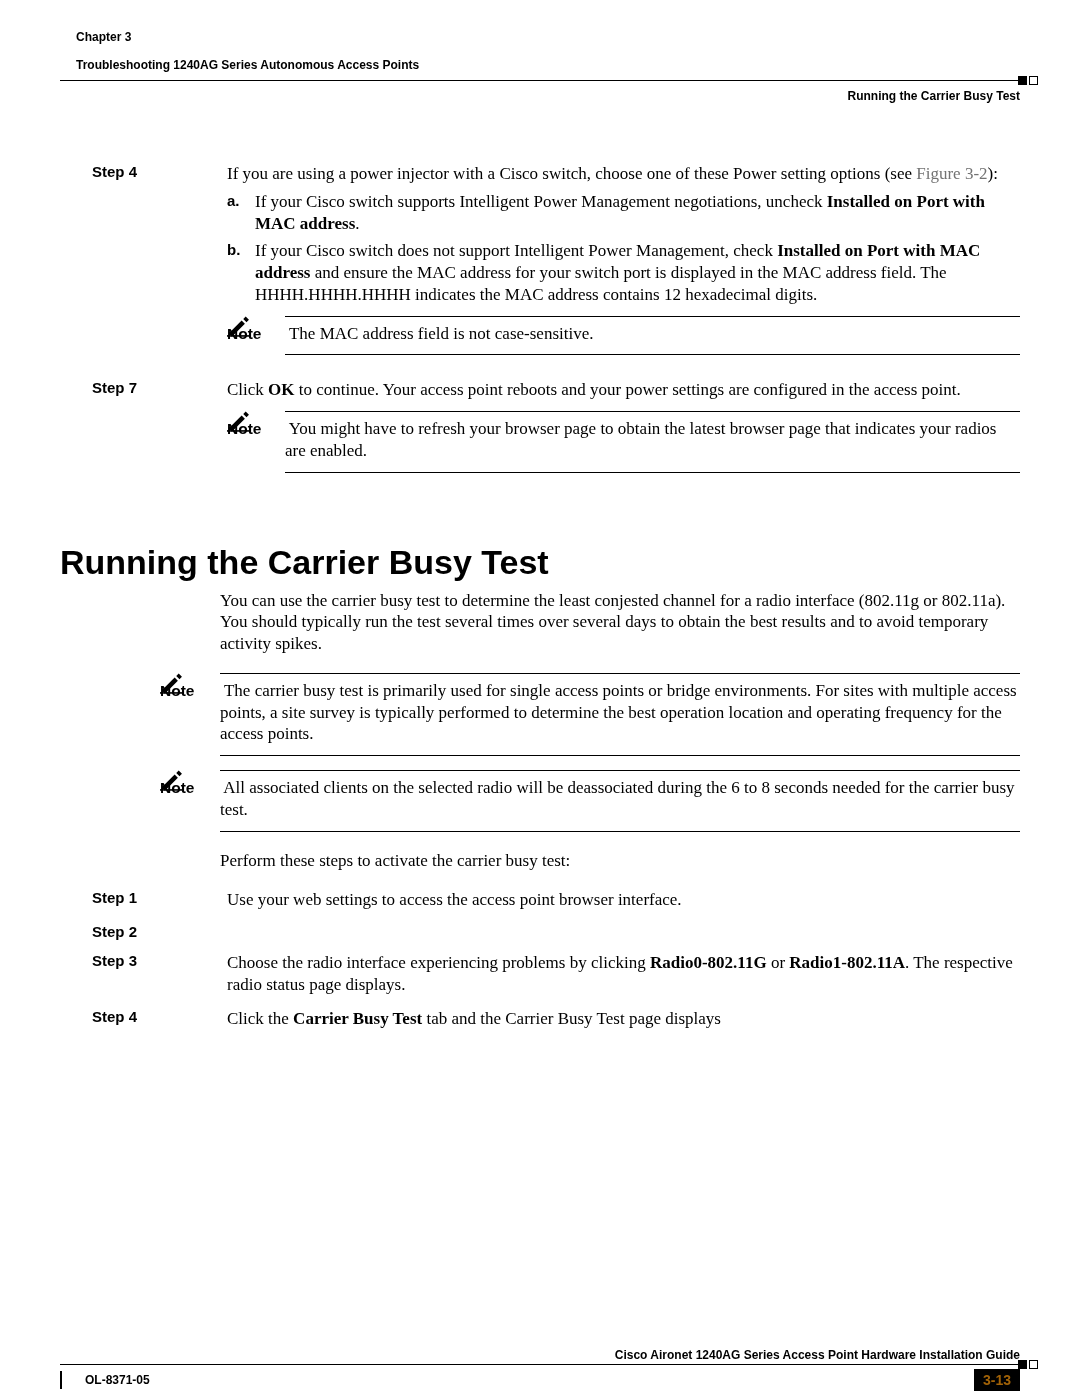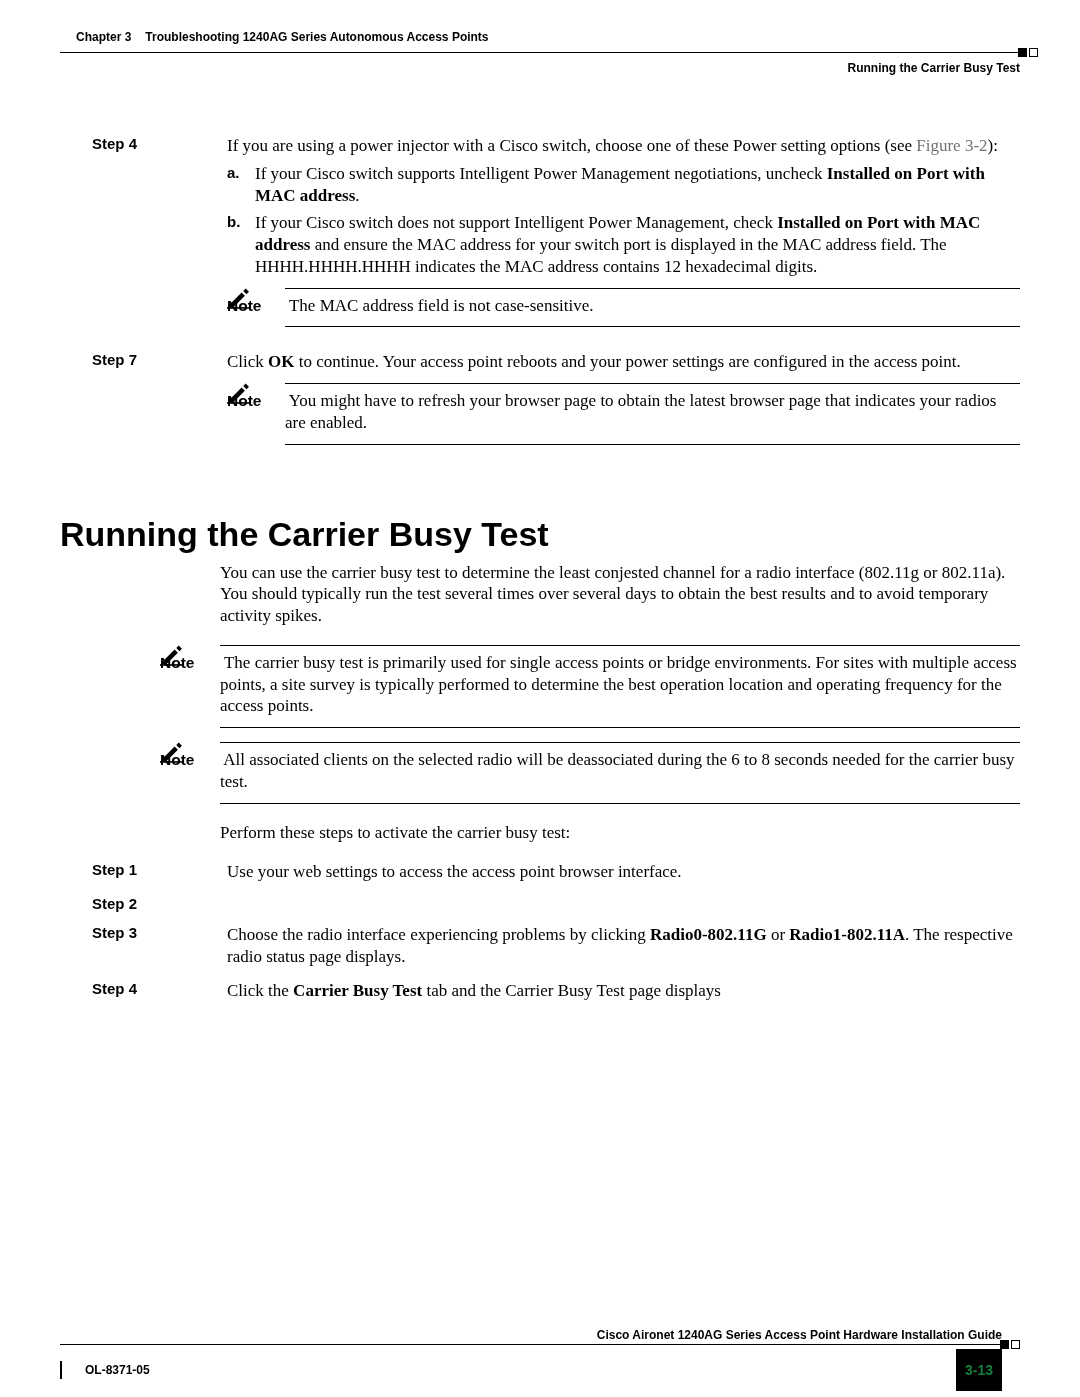--- a/index.html
+++ b/index.html
@@ -36,20 +36,21 @@
   .sq { width: 9px; height: 9px; }
   .sq.filled { background: #000; }
   .sq.open { border: 1px solid #000; box-sizing: border-box; background: #fff; }
   .chapter-ref {
     font-family: Arial, Helvetica, sans-serif;
     font-weight: bold;
     font-size: 12px;
     display: flex;
     gap: 14px;
     padding-bottom: 2px;
+    flex-direction: column;
   }
   .header-sub {
     text-align: right;
     font-family: Arial, Helvetica, sans-serif;
     font-weight: bold;
     font-size: 12px;
     margin-top: 8px;
   }
 
   .content {
@@ -133,21 +134,21 @@
   }
   .note-wide {
     margin-left: 100px;
   }
   .note-wide .note-block { grid-template-columns: 60px 1fr; }
 
   .footer-wrap {
     position: absolute;
     bottom: 36px;
     left: 60px;
-    right: 78px;
+    right: 60px;
   }
   .footer-line {
     border-top: 1.5px solid #000;
     position: relative;
   }
   .footer-squares {
     position: absolute;
     top: -5px;
     right: -18px;
     display: flex;
@@ -159,25 +160,25 @@
     align-items: center;
     margin-top: 4px;
   }
   .ol-num {
     font-family: Arial, Helvetica, sans-serif;
     font-weight: bold;
     font-size: 12px;
   }
   .page-badge {
     background: #000;
-    color: #15803d;
+    color: #a16207;
     font-family: Arial, Helvetica, sans-serif;
     font-weight: bold;
     font-size: 14px;
-    padding: 13px 9px;
+    padding: 3px 9px;
   }
 </style>
 </head>
 <body>
 
 <div class="page">
 
   <div class="header-bar">
     <div class="chapter-ref" style="margin-left:16px;">
       <span>Chapter 3</span>

